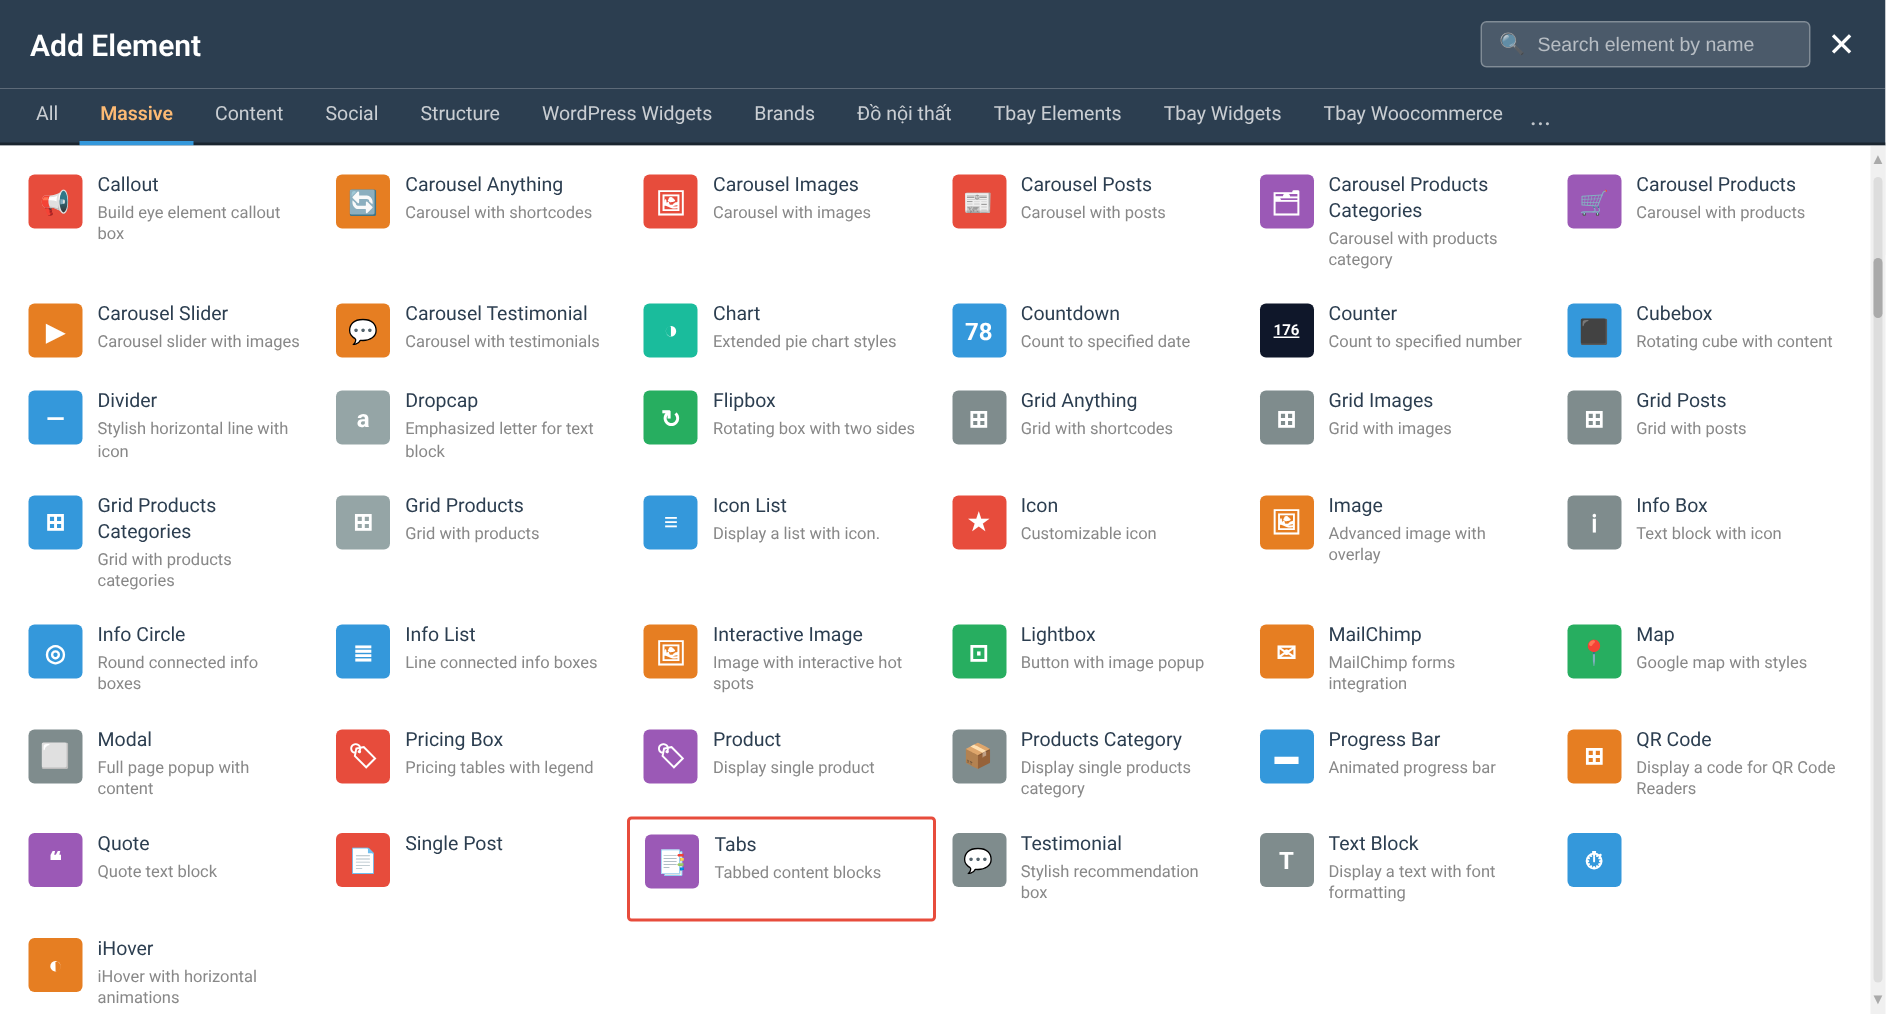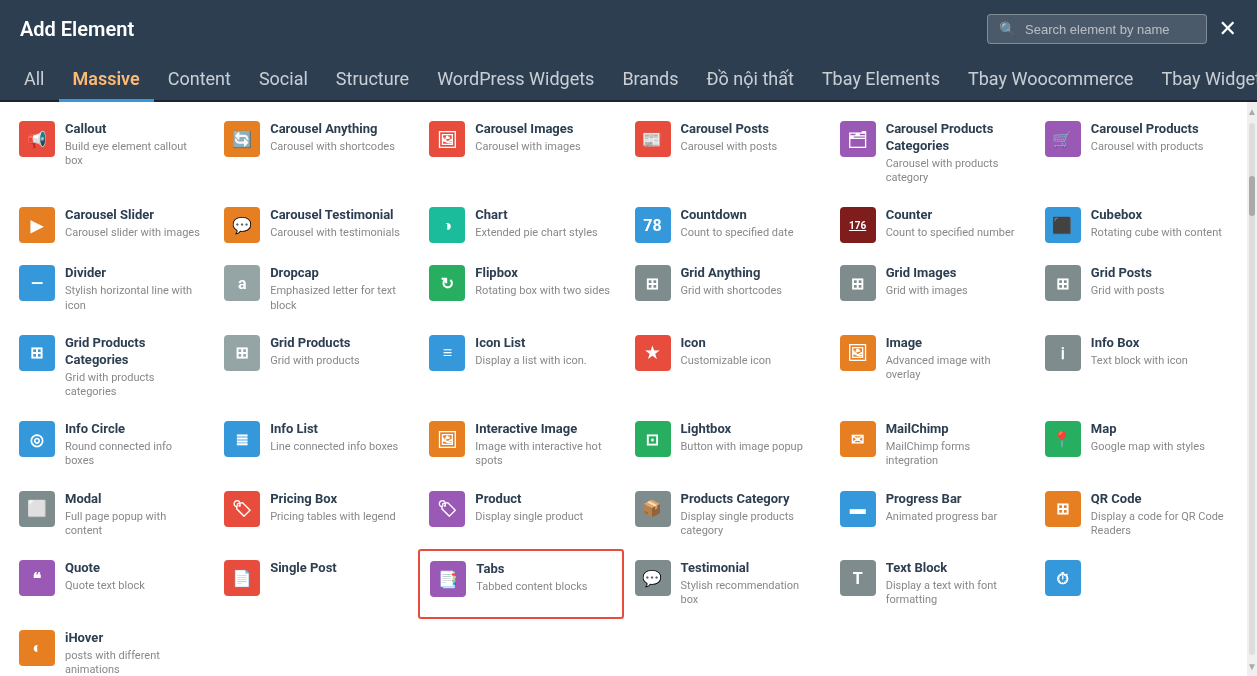--- a/index.html
+++ b/index.html
@@ -66,21 +66,21 @@
       background: #2c3e50;
       display: flex;
       align-items: center;
       padding: 0 10px;
       flex-shrink: 0;
       border-bottom: 2px solid #1a252f;
     }
     .tab {
       padding: 10px 14px;
       color: rgba(255,255,255,0.75);
-      font-size: 18px;
+      font-size: 13px;
       cursor: pointer;
       border-bottom: 3px solid transparent;
       margin-bottom: -2px;
       white-space: nowrap;
     }
     .tab.active {
       color: #fdba74;
       border-bottom: 3px solid #3498db;
       font-weight: 600;
     }
@@ -130,21 +130,21 @@
       align-items: center;
       justify-content: center;
       flex-shrink: 0;
       font-size: 16px;
       color: white;
       font-weight: bold;
     }
     .element-info { flex: 1; min-width: 0; }
     .element-name {
       font-size: 13px;
-      font-weight: 700;
+      font-weight: 400;
       color: #2c3e50;
       line-height: 1.3;
       margin-bottom: 2px;
     }
     .element-desc {
       font-size: 11px;
       color: #888;
       line-height: 1.3;
     }
     .scrollbar-right {
@@ -196,22 +196,22 @@
 <div class="tabs-bar">
   <div class="tab">All</div>
   <div class="tab active">Massive</div>
   <div class="tab">Content</div>
   <div class="tab">Social</div>
   <div class="tab">Structure</div>
   <div class="tab">WordPress Widgets</div>
   <div class="tab">Brands</div>
   <div class="tab">Đồ nội thất</div>
   <div class="tab">Tbay Elements</div>
+  <div class="tab">Tbay Widgets</div>
   <div class="tab">Tbay Woocommerce</div>
-  <div class="tab">Tbay Widgets</div>
   <span class="more-btn">...</span>
 </div>
 
 <div class="content-area">
   <div class="grid-container" id="elements-grid">
 
   <div class="element-card">
         <div class="element-icon" style="background: rgb(231, 76, 60); font-size: 16px;">📢</div>
         <div class="element-info">
           <div class="element-name">Callout</div>
@@ -275,21 +275,21 @@
         </div>
       </div>
       <div class="element-card">
         <div class="element-icon" style="background: rgb(52, 152, 219); font-size: 16px;">78</div>
         <div class="element-info">
           <div class="element-name">Countdown</div>
           <div class="element-desc">Count to specified date</div>
         </div>
       </div>
       <div class="element-card">
-        <div class="element-icon" style="background: #7f1d1d; font-size: 10px; text-decoration: underline;">176</div>
+        <div class="element-icon" style="background: #0f172a; font-size: 10px; text-decoration: underline;">176</div>
         <div class="element-info">
           <div class="element-name">Counter</div>
           <div class="element-desc">Count to specified number</div>
         </div>
       </div>
       <div class="element-card">
         <div class="element-icon" style="background: rgb(52, 152, 219); font-size: 16px;">⬛</div>
         <div class="element-info">
           <div class="element-name">Cubebox</div>
           <div class="element-desc">Rotating cube with content</div>
@@ -497,21 +497,21 @@
           <div class="element-desc">Display a text with font formatting</div>
         </div>
       </div>
       <div class="element-card">
         <div class="element-icon" style="background: rgb(52, 152, 219); font-size: 16px;">⏱</div>
       </div>
       <div class="element-card">
         <div class="element-icon" style="background: rgb(230, 126, 34); font-size: 16px;">◐</div>
         <div class="element-info">
           <div class="element-name">iHover</div>
-          <div class="element-desc">posts with different animations</div>
+          <div class="element-desc">iHover with horizontal animations</div>
         </div>
       </div>
     </div>
   <div class="scrollbar-right">
     <span class="scroll-arrow">▲</span>
     <div class="scroll-track">
       <div class="scroll-thumb"></div>
     </div>
     <span class="scroll-arrow">▼</span>
   </div>

